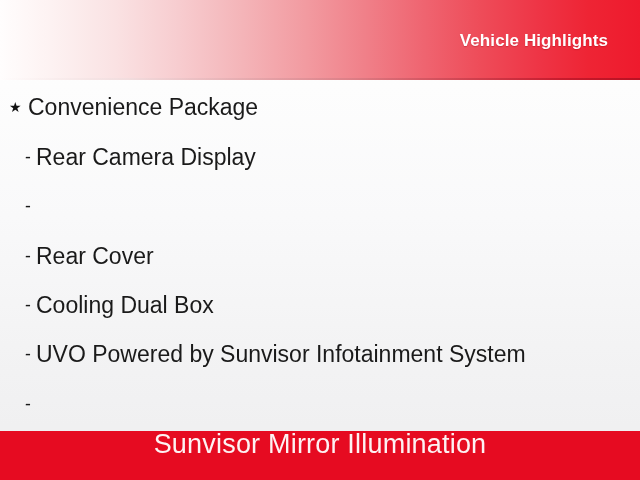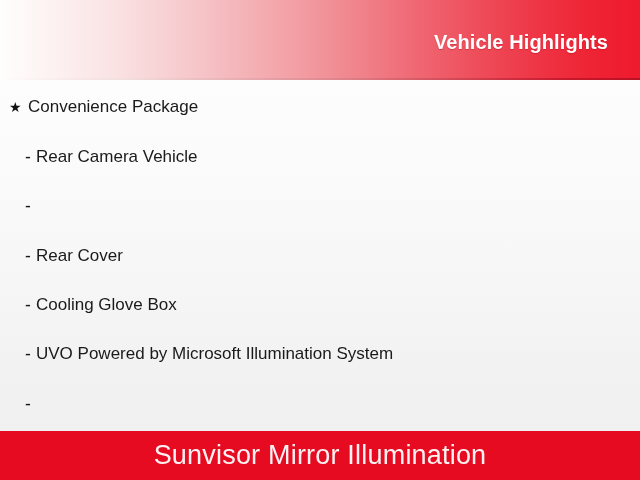--- a/index.html
+++ b/index.html
@@ -53,21 +53,21 @@
         rgba(255,255,255,0) 0%,
         rgba(233,220,221,0.45) 20%,
         rgba(205,120,128,0.55) 55%,
         rgba(186,22,40,0.75) 88%,
         rgba(176,16,33,0.85) 100%);
   }
   .header-title {
     position: absolute;
     right: 32px;
     top: 31px;
-    font-size: 20px;
+    font-size: 17px;
     font-weight: bold;
     color: #ffffff;
     letter-spacing: 0.1px;
     white-space: nowrap;
     text-shadow: 0 1px 1px rgba(150,10,25,0.35);
   }
 
   
   .features {
     position: absolute;
@@ -101,36 +101,36 @@
     height: 26px;
     line-height: 26px;
     font-size: 17.5px;
     color: #1a1a1a;
   }
   .feature-label {
     position: absolute;
     top: 0;
     height: 26px;
     line-height: 26px;
-    font-size: 17px;
+    font-size: 23px;
     color: #1a1a1a;
   }
   .level-0 .feature-label { left: 28px; }
   .level-1 .feature-label { left: 36px; }
 
   
   .footer {
     position: absolute;
     left: 0;
     top: 431px;
     width: 640px;
     height: 49px;
     background: #e60b21;
     display: flex;
-    align-items: center;
+    align-items: flex-start;
     justify-content: center;
   }
   .footer-title {
     font-size: 27px;
     font-weight: normal;
     color: #fdf2f3;
     letter-spacing: 0.2px;
     white-space: nowrap;
     line-height: 1;
   }
@@ -145,36 +145,36 @@
     <div class="header-underline"></div>
   </div>
 
   <div class="features">
     <div class="feature-row level-0" style="top:14px;">
       <span class="bullet-star">★</span>
       <span class="feature-label">Convenience Package</span>
     </div>
     <div class="feature-row level-1" style="top:64px;">
       <span class="bullet-dash">-</span>
-      <span class="feature-label">Rear Camera Vehicle</span>
+      <span class="feature-label">Rear Camera Display</span>
     </div>
     <div class="feature-row level-1" style="top:113px;">
       <span class="bullet-dash">-</span>
     </div>
     <div class="feature-row level-1" style="top:163px;">
       <span class="bullet-dash">-</span>
       <span class="feature-label">Rear Cover</span>
     </div>
     <div class="feature-row level-1" style="top:212px;">
       <span class="bullet-dash">-</span>
-      <span class="feature-label">Cooling Glove Box</span>
+      <span class="feature-label">Cooling Dual Box</span>
     </div>
     <div class="feature-row level-1" style="top:261px;">
       <span class="bullet-dash">-</span>
-      <span class="feature-label">UVO Powered by Microsoft Illumination System</span>
+      <span class="feature-label">UVO Powered by Sunvisor Infotainment System</span>
     </div>
     <div class="feature-row level-1" style="top:311px;">
       <span class="bullet-dash">-</span>
     </div>
   </div>
 
   <div class="footer">
     <div class="footer-title">Sunvisor Mirror Illumination</div>
   </div>
 

